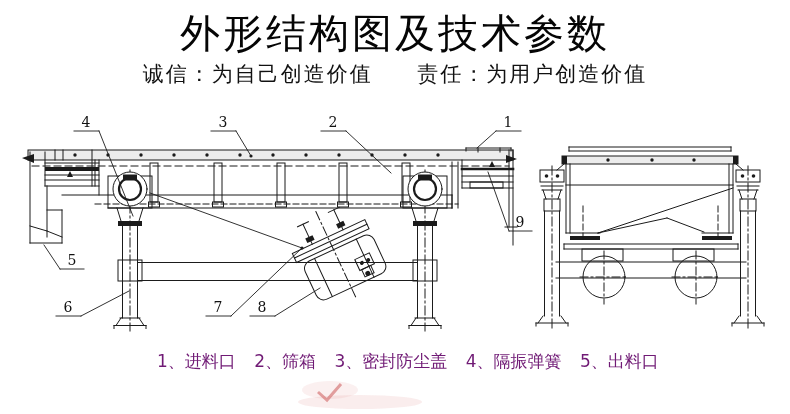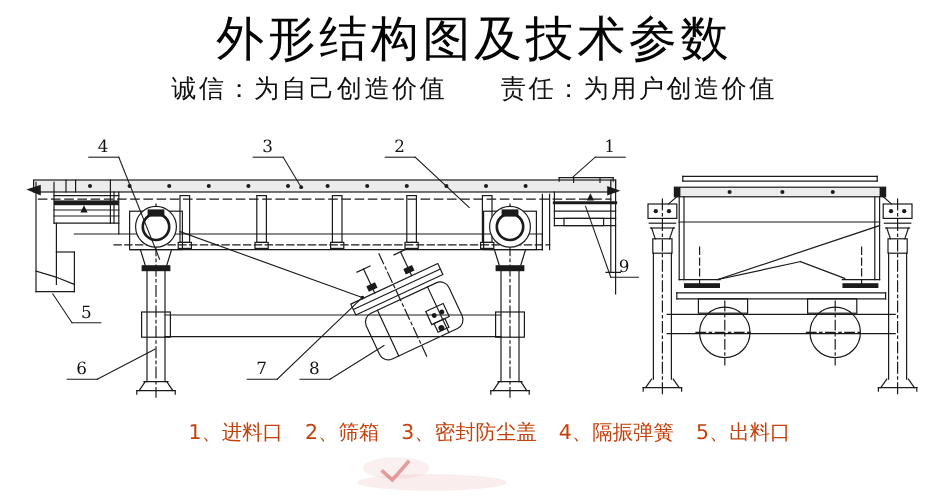--- a/index.html
+++ b/index.html
@@ -4,21 +4,21 @@
 <style>
   html,body{margin:0;padding:0;background:#fff;}
   .stage{position:relative;width:790px;height:414px;background:#ffffff;overflow:hidden;
          font-family:"DejaVu Sans","Liberation Sans",sans-serif;color:#000;}
   .title{position:absolute;top:10px;left:0;width:100%;text-align:center;
          font-size:40px;line-height:46px;font-weight:400;letter-spacing:3px;color:#050505;white-space:nowrap;}
   .subtitle{position:absolute;top:61px;left:0;width:100%;text-align:center;
             font-size:21px;line-height:27px;letter-spacing:2px;color:#111;white-space:nowrap;}
   .subtitle span{margin:16px 18px;}
   .diagram-svg{position:absolute;left:0;top:0;}
-  .legend{position:absolute;left:157px;top:349px;font-size:17px;line-height:25px;color:#c2410c;white-space:nowrap;}
+  .legend{position:absolute;left:157px;top:349px;font-size:17px;line-height:25px;color:#701a75;white-space:nowrap;}
   .legend-row{height:25px;}
   .leg-item{display:inline-block;margin-right:13px;}
   .co{font-family:"DejaVu Serif","Liberation Serif",serif;font-size:14px;fill:#111;}
   .wm{position:absolute;left:0;top:0;pointer-events:none;}
 </style>
 </head>
 <body>
 
 <div class="stage">
 

